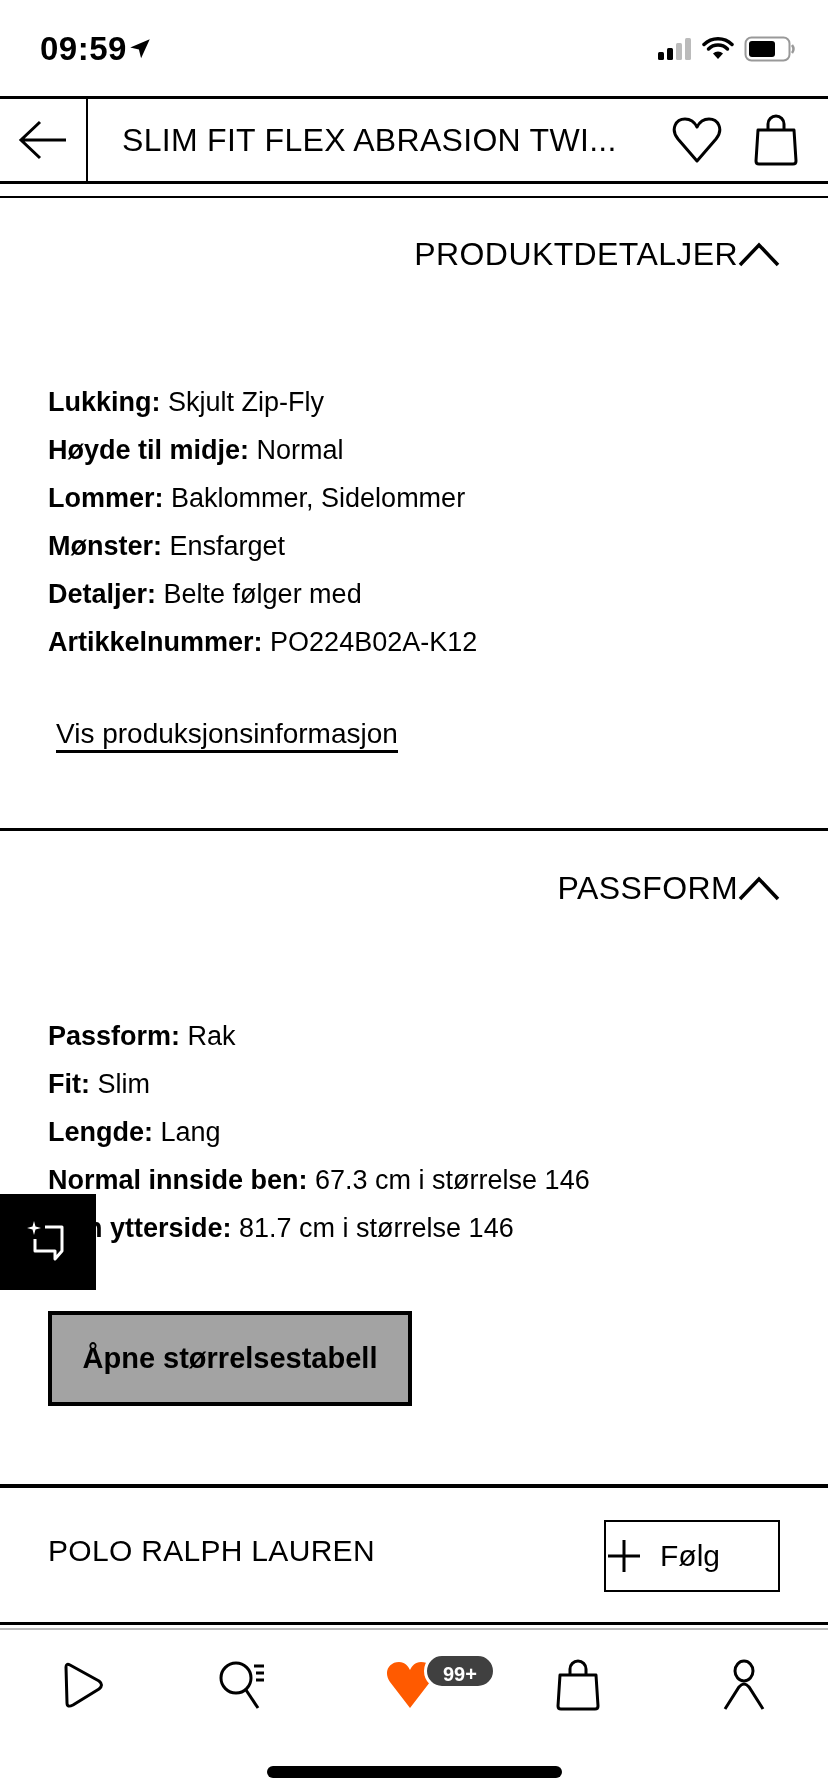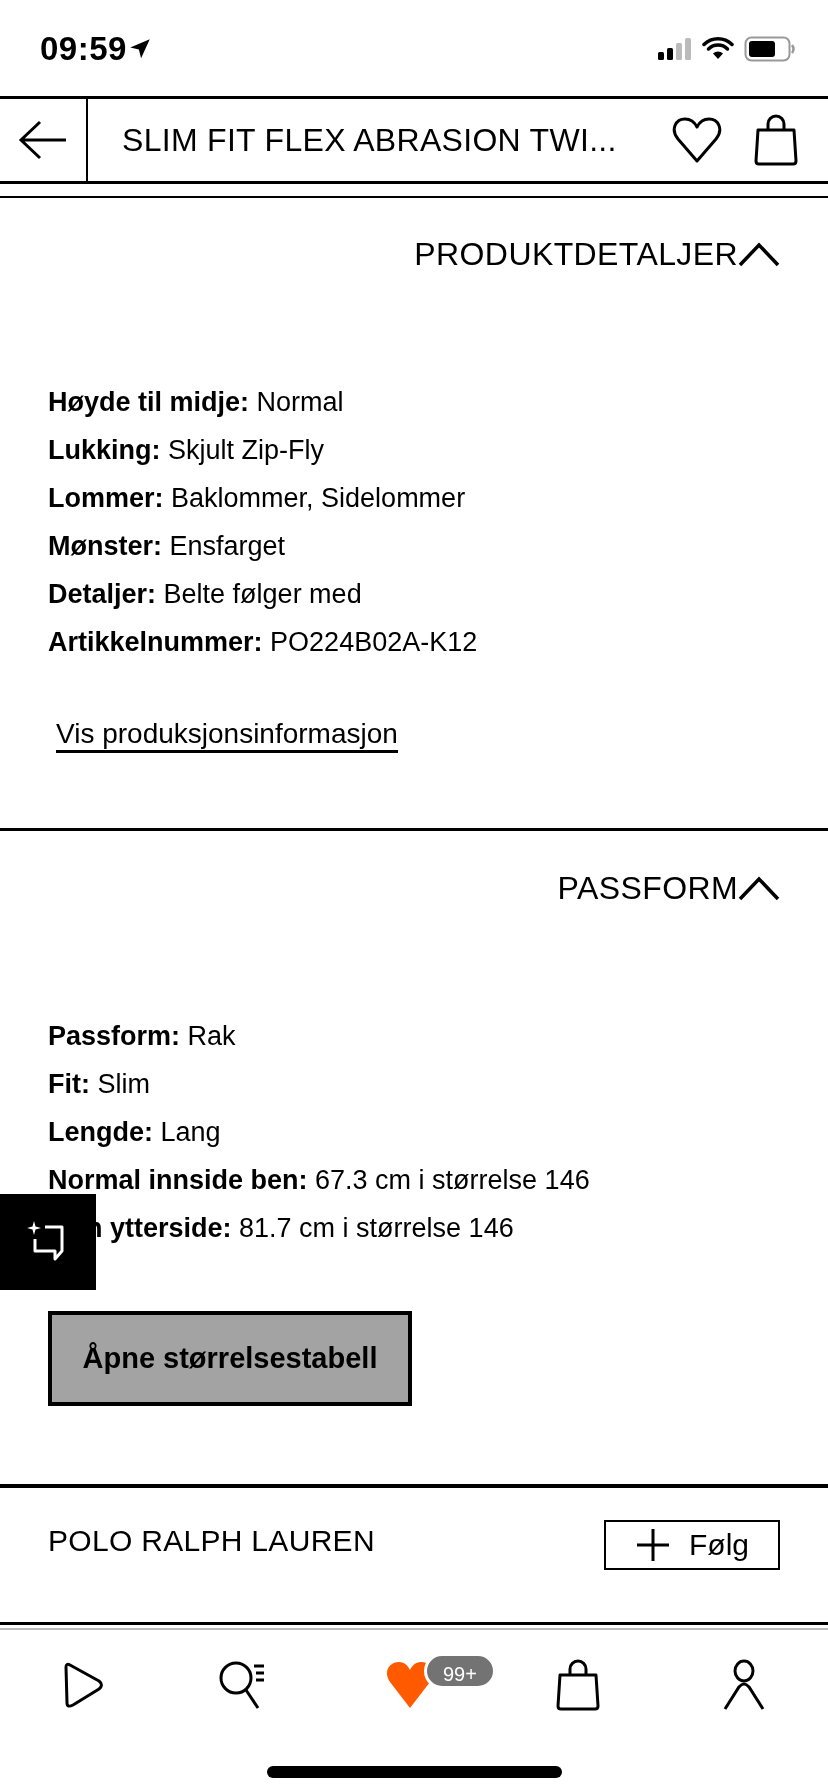--- a/index.html
+++ b/index.html
@@ -22,27 +22,27 @@
   .detail-row { font-size: 27px; height: 48px; line-height: 48px; white-space: nowrap; }
   .detail-row b { font-weight: 700; }
   .link { position: absolute; left: 56px; font-size: 28px; border-bottom: 3px solid #000; }
   .divider { position: absolute; left: 0; width: 828px; background: #000; }
 
   .size-btn { position: absolute; left: 48px; top: 1311px; width: 364px; height: 95px; border: 4px solid #000; display: flex; align-items: center; justify-content: center; font-size: 29px; font-weight: 700; background: #a3a3a3; }
 
   .float-btn { position: absolute; left: 0; top: 1194px; width: 96px; height: 96px; background: #000; display: flex; align-items: center; justify-content: center; }
 
   .brand-row { position: absolute; left: 0; top: 1488px; width: 828px; height: 132px; }
-  .brand-name { position: absolute; left: 48px; top: 36px; font-size: 30px; letter-spacing: 0.3px; }
-  .follow-btn { position: absolute; left: 604px; top: 32px; width: 176px; height: 50px; border: 2px solid #000; display: flex; align-items: center; justify-content: center; gap: 18px; font-size: 30px; }
+  .brand-name { position: absolute; left: 48px; top: 46px; font-size: 30px; letter-spacing: 0.3px; }
+  .follow-btn { position: absolute; left: 604px; top: 32px; width: 176px; height: 72px; border: 2px solid #000; display: flex; align-items: center; gap: 18px; font-size: 30px; }
 
   .tab-bar { position: absolute; top: 1622px; left: 0; width: 828px; height: 170px; border-top: 3px solid #000; }
   .tab-bar::after { content: ""; position: absolute; top: 3px; left: 0; width: 100%; height: 2px; background: #bbb; }
   .tab { position: absolute; top: 30px; width: 80px; height: 60px; display: flex; align-items: center; justify-content: center; }
-  .badge { position: absolute; left: 424px; top: 28px; height: 36px; padding: 0 16px; border-radius: 18px; background: #737373; color: #fff; font-size: 20px; font-weight: 400; line-height: 36px; border: 3px solid #fff; }
+  .badge { position: absolute; left: 424px; top: 28px; height: 36px; padding: 0 16px; border-radius: 18px; background: #404040; color: #fff; font-size: 20px; font-weight: 700; line-height: 36px; border: 3px solid #fff; }
   .home-indicator { position: absolute; left: 267px; top: 1766px; width: 295px; height: 12px; border-radius: 6px; background: #000; }
 </style>
 </head>
 <body>
 
 <div class="status-bar">
   <div class="status-time">
     <span>09:59</span>
     <svg width="26" height="26" viewBox="0 0 24 24">
         <path d="M21 3 L3 10.5 L11 12.5 L13 20.5 Z" fill="#000"></path>
@@ -88,22 +88,22 @@
 <div class="top-line2"></div>
 
 <div class="section-header" style="top:224px;">
   <span class="section-title">PRODUKTDETALJER</span>
   <svg width="42" height="26" viewBox="0 0 42 26">
     <path d="M2 24 L21 4 L40 24" stroke="#000" stroke-width="3.5" fill="none"></path>
   </svg>
 </div>
 
 <div class="detail-list" style="top:378px;">
+  <div class="detail-row"><b>Lukking:</b> <span>Skjult Zip-Fly</span></div>
   <div class="detail-row"><b>Høyde til midje:</b> <span>Normal</span></div>
-  <div class="detail-row"><b>Lukking:</b> <span>Skjult Zip-Fly</span></div>
   <div class="detail-row"><b>Lommer:</b> <span>Baklommer, Sidelommer</span></div>
   <div class="detail-row"><b>Mønster:</b> <span>Ensfarget</span></div>
   <div class="detail-row"><b>Detaljer:</b> <span>Belte følger med</span></div>
   <div class="detail-row"><b>Artikkelnummer:</b> <span>PO224B02A-K12</span></div>
 </div>
 
 <a class="link" style="top:718px;">Vis produksjonsinformasjon</a>
 
 <div class="divider" style="top:828px; height:3px;"></div>
 

